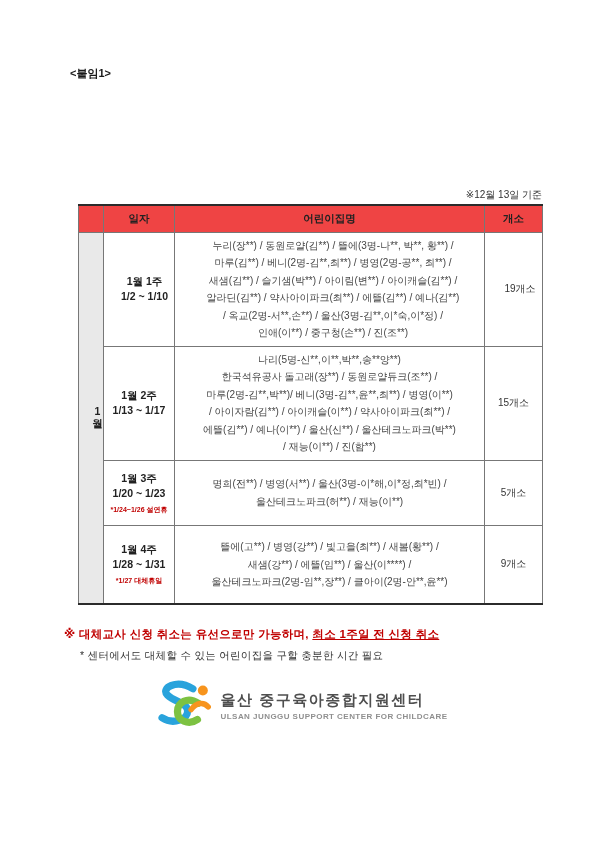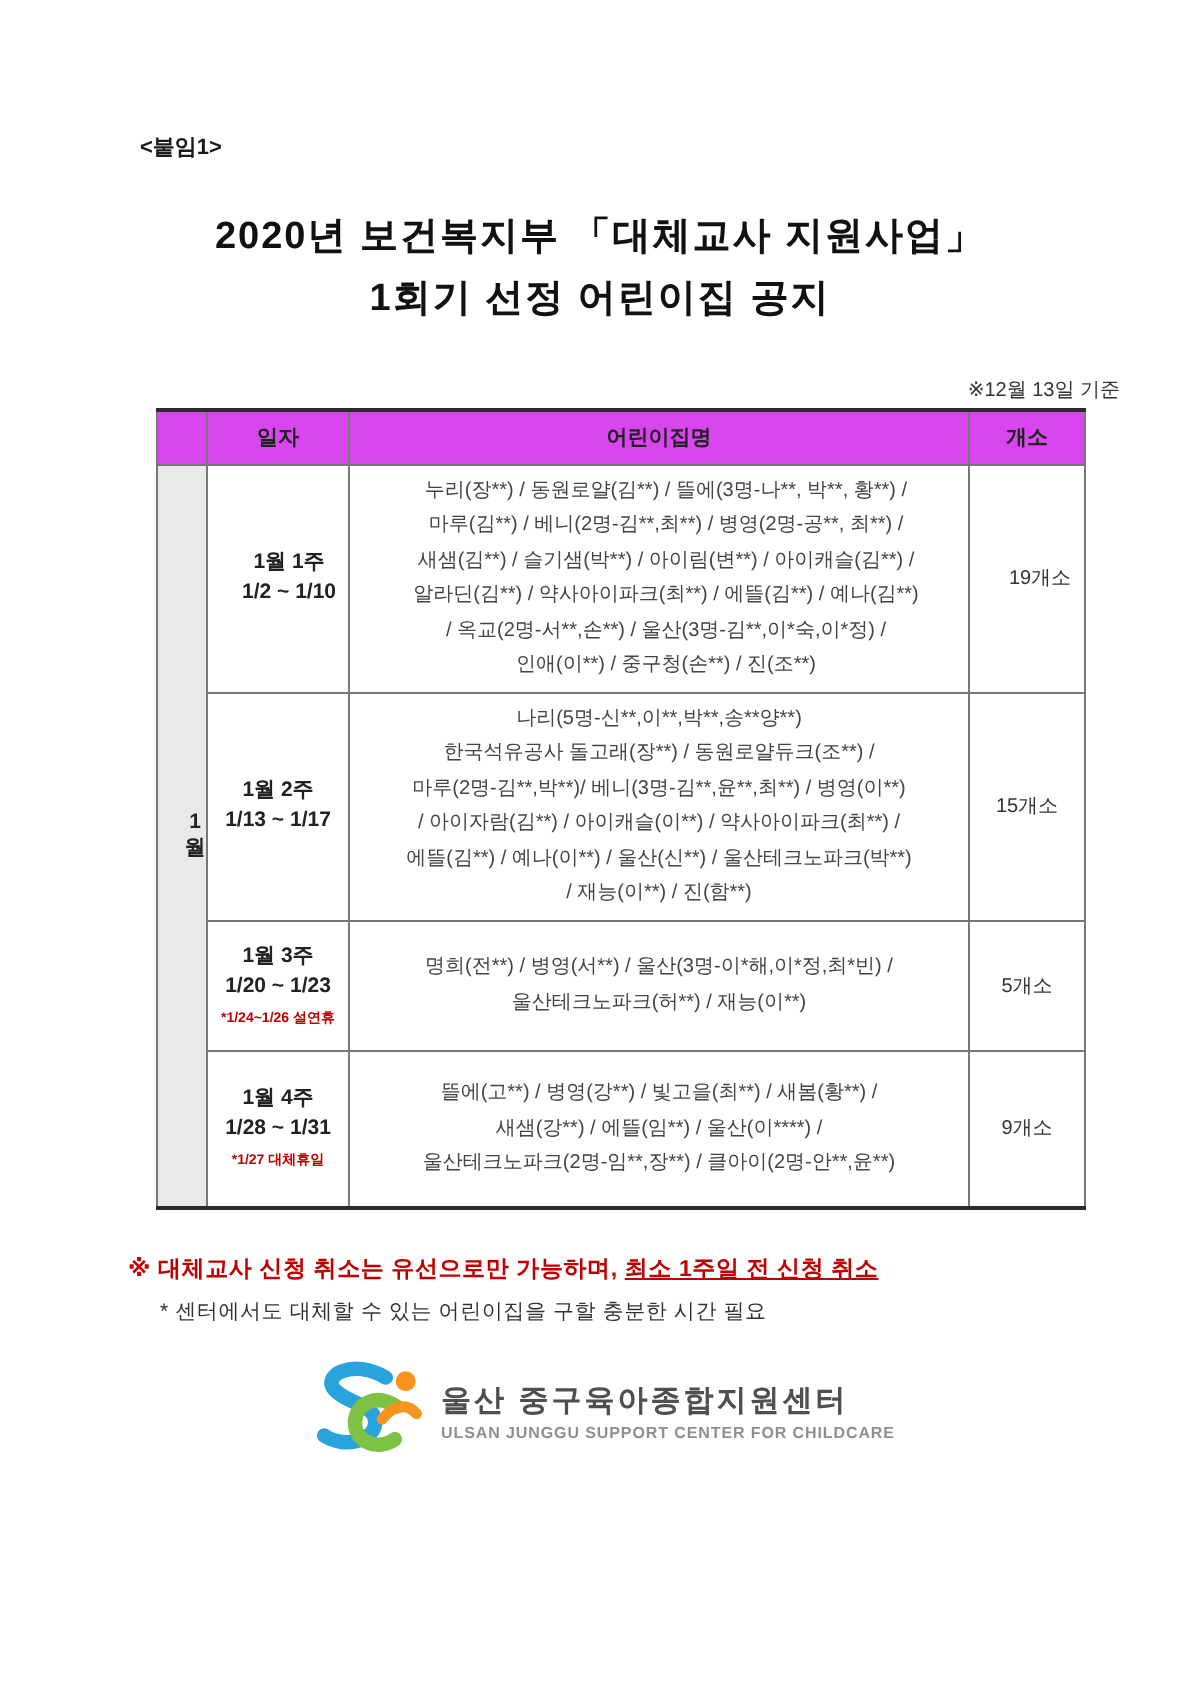--- a/index.html
+++ b/index.html
@@ -12,36 +12,36 @@
   .attachment {
     position:absolute; top:66px; left:70px;
     font-size:11px; font-weight:bold; color:#1a1a1a;
   }
   .title {
     position:absolute; top:103px; left:0; width:100%;
     text-align:center; font-size:19px; font-weight:bold; color:#111;
     line-height:31px; letter-spacing:1px;
   }
   .ref-note {
-    position:absolute; top:188px; right:40px;
+    position:absolute; top:188px; right:58px;
     font-size:10px; color:#333;
   }
   .table-wrap { position:absolute; top:204px; left:78px; width:464px; }
   table {
     width:100%; border-collapse:collapse; table-layout:fixed;
     border-top:2px solid #2b2b2b; border-bottom:2px solid #2b2b2b;
     border-left:1px solid #555; border-right:1px solid #555;
   }
   col.c-month { width:25px; }
   col.c-date  { width:71px; }
   col.c-name  { width:310px; }
   col.c-count { width:58px; }
   th, td { border:1px solid #777; vertical-align:middle; }
   th {
-    background:#d946ef; height:27px; font-size:10.5px; font-weight:bold;
+    background:#ef4444; height:27px; font-size:10.5px; font-weight:bold;
     color:#222; text-align:center;
   }
   td.month {
     background:#e9e9e9; text-align:center; font-size:10.5px;
     font-weight:bold; color:#222;margin-top:36px;
   }
   td.date { text-align:center; padding:2px; }
   .week  { font-size:10.5px; font-weight:bold; color:#222; line-height:15px; }
   .range { font-size:10.5px; font-weight:bold; color:#222; line-height:15px; }
   .note  { font-size:7px; font-weight:bold; color:#c00000; line-height:10px; margin-top:4px; }
@@ -73,24 +73,20 @@
   .logo-kr { font-size:15px; font-weight:bold; color:#4f4f4f; letter-spacing:1.5px; }
   .logo-en { font-size:8px; font-weight:bold; color:#8f8f8f; letter-spacing:0.45px; margin-top:2px; }
 </style>
 </head>
 <body>
 
 <div class="page">
 
   <div class="attachment">&lt;붙임1&gt;</div>
 
-  <div class="title">
-    <div>2020년 보건복지부 「대체교사 지원사업」</div>
-    <div>1회기 선정 어린이집 공지</div>
-  </div>
 
   <div class="ref-note">※12월 13일 기준</div>
 
   <div class="table-wrap">
     <table>
       <colgroup>
         <col class="c-month">
           <col class="c-date">
           <col class="c-name">
           <col class="c-count">

